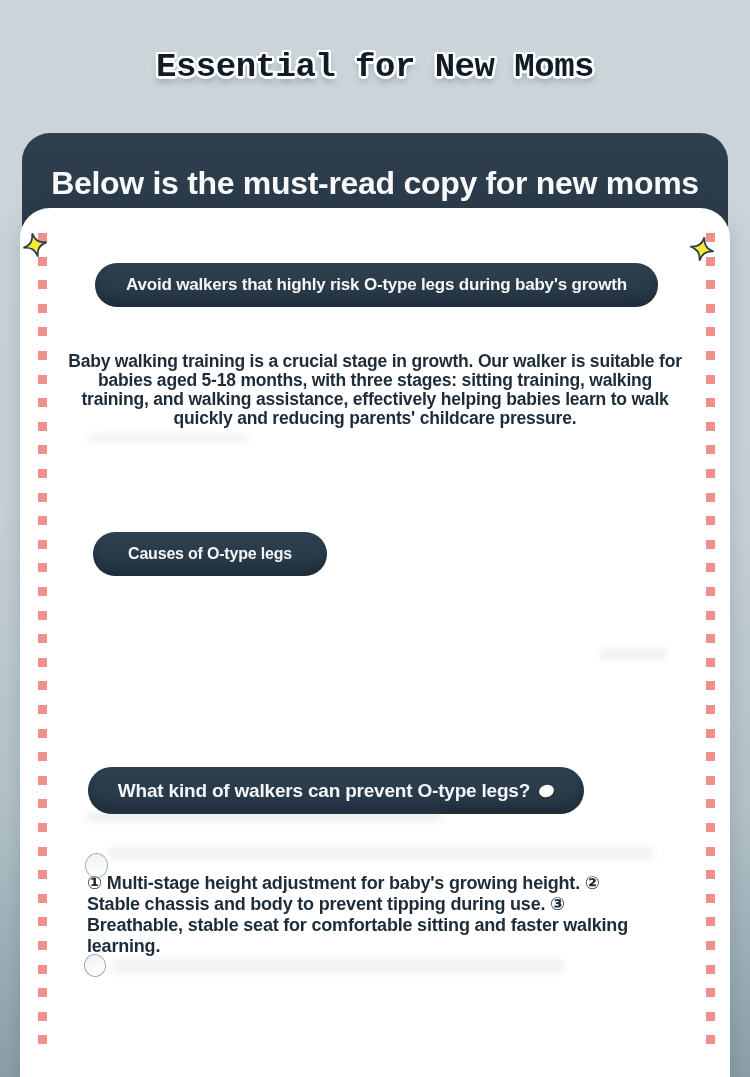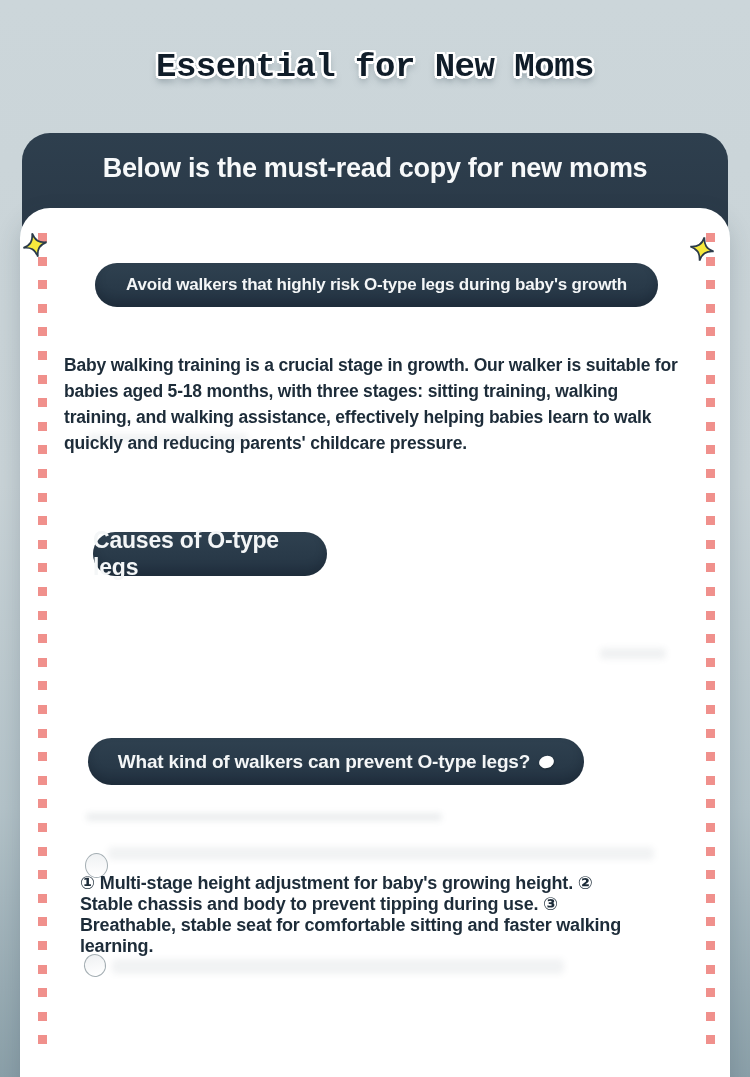--- a/index.html
+++ b/index.html
@@ -32,23 +32,23 @@
 
   
   .banner {
     position: absolute;
     left: 22px; top: 133px; width: 706px; height: 140px;
     border-radius: 28px;
     background: linear-gradient(180deg, #2e3f4e 0%, #283professional644 100%);
     background: linear-gradient(180deg, #2e3f4e 0%, #283644 100%);
   }
   .banner-title {
-    margin-top: 20px;
+    margin-top: 32px;
     text-align: center;
-    font-size: 27px; font-weight: 700; letter-spacing: -0.3px;
+    font-size: 32px; font-weight: 700; letter-spacing: -0.3px;
     color: #f7f9fa;
   }
 
   
   .card {
     position: absolute;
     left: 20px; top: 208px; width: 710px; height: 1070px;
     border-radius: 30px;
     background: #ffffff;
     box-shadow: 0 10px 24px rgba(47, 66, 79, 0.22);
@@ -76,37 +76,37 @@
     position: absolute;
     display: flex; align-items: center; justify-content: center;
     background: linear-gradient(180deg, #2f4150 0%, #243443 100%);
     border-radius: 24px;
     color: #f4f6f7;
     font-weight: 700;
     letter-spacing: -0.2px;
     box-shadow: inset 0 -6px 10px rgba(10, 20, 30, 0.25);
   }
   .pill-1 { left: 75px; top: 55px;  width: 563px; height: 44px; font-size: 17px; }
-  .pill-2 { left: 73px; top: 324px; width: 234px; height: 44px; font-size: 23px; }
-  .pill-3 { left: 68px; top: 530px; width: 496px; height: 47px; font-size: 19px; }
+  .pill-2 { left: 73px; top: 324px; width: 234px; height: 44px; font-size: 16px; }
+  .pill-3 { left: 68px; top: 559px; width: 496px; height: 47px; font-size: 19px; }
   .pill-dot {
     display: inline-block;
     width: 15px; height: 12px;
     margin-left: 9px;
     background: #ffffff;
     border-radius: 50%;
     transform: rotate(-18deg);
     box-shadow: 0 1px 2px rgba(0,0,0,0.35);
   }
 
   
   .body-text { position: absolute; color: #1d2c39; font-weight: 700; letter-spacing: -0.2px; }
-  .body-1 { left: 44px; top: 144px; width: 622px; font-size: 17.5px; line-height: 26px; }
+  .body-1 { left: 44px; top: 144px; width: 622px; text-align: center; font-size: 17.5px; line-height: 19px; }
   .body-2 { left: 72px; top: 418px; width: 600px; text-align: left; font-size: 14.3px; line-height: 17.6px; letter-spacing: -0.25px; }
-  .body-3 { left: 60px; top: 665px; width: 555px; text-align: left; font-size: 18px;  line-height: 21px; }
+  .body-3 { left: 67px; top: 665px; width: 555px; text-align: left; font-size: 18px;  line-height: 21px; }
 
   
   .ghost-circle {
     position: absolute;
     border: 1.6px solid #a4aeb3;
     border-radius: 50%;
     background: linear-gradient(180deg, rgba(210,216,220,0.35), rgba(255,255,255,0));
   }
   .ghost-c1 { left: 65px; top: 645px; width: 23px; height: 25px; }
   .ghost-c2 { left: 64px; top: 746px; width: 22px; height: 23px; transform: rotate(-12deg); }

